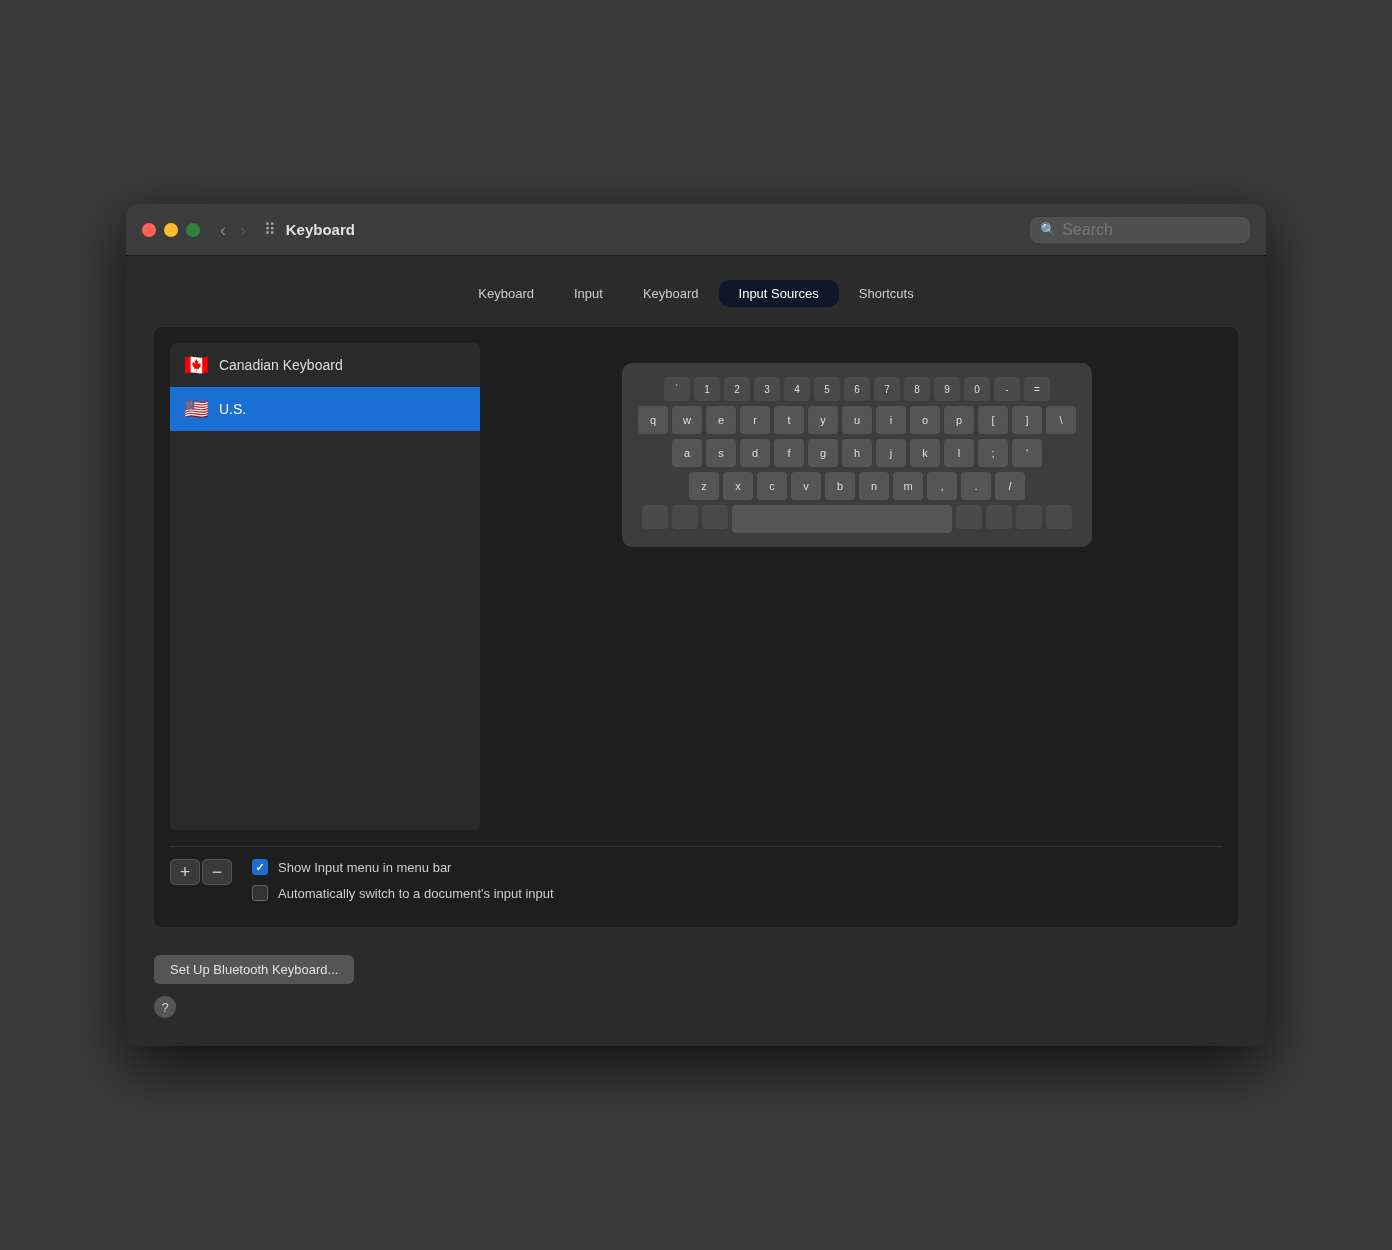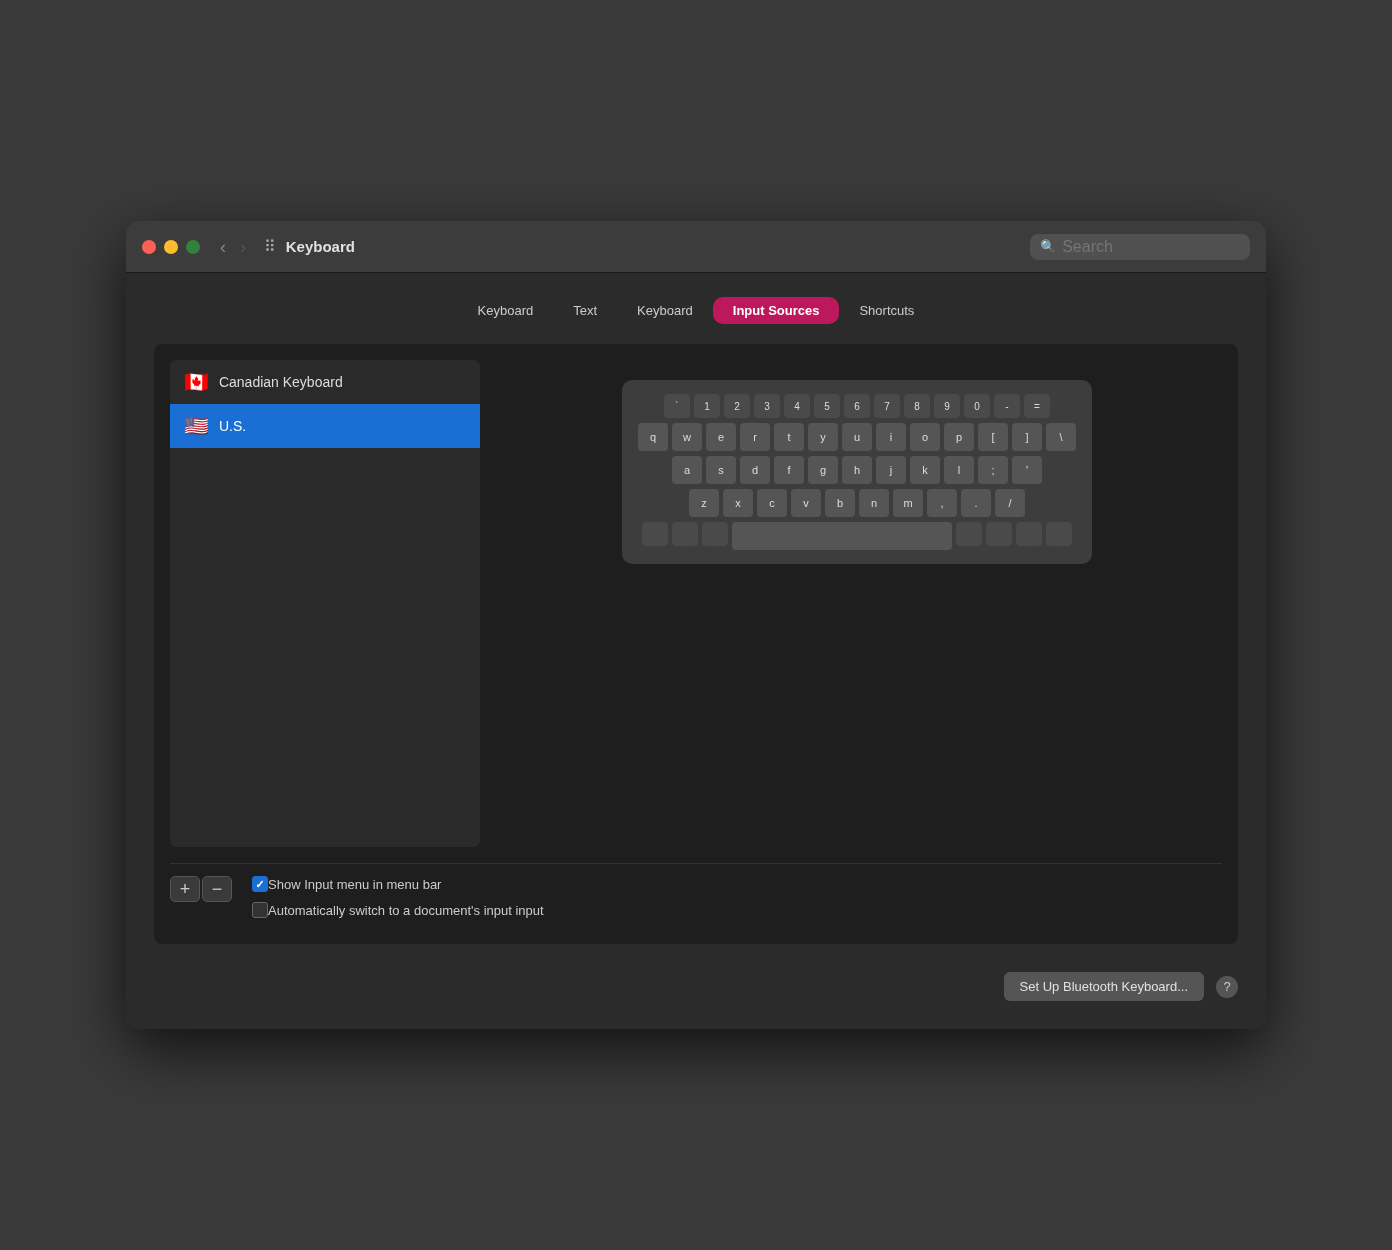--- a/index.html
+++ b/index.html
@@ -122,23 +122,23 @@
       padding: 6px 20px;
       font-size: 13px;
       color: #ccc;
       cursor: pointer;
       border-radius: 6px;
       background: none;
       border: none;
     }
 
     .tab.active {
-      background: #be185d;
+      background: #0f172a;
       color: #fff;
-      font-weight: 700;
+      font-weight: 400;
       border-radius: 10px;
     }
 
     .main-panel {
       background: #1e1e1e;
       border-radius: 8px;
       padding: 16px;
       min-height: 600px;
       display: flex;
       flex-direction: column;
@@ -240,20 +240,21 @@
       display: flex;
       align-items: center;
       justify-content: center;
       cursor: pointer;
       line-height: 1;
     }
 
     .checkbox-row {
       display: flex;
       align-items: center;
+      gap: 10px;
       margin-bottom: 10px;
       font-size: 13px;
       color: #ccc;
     }
 
     .checkbox-custom {
       width: 16px;
       height: 16px;
       border-radius: 3px;
       border: 1px solid #666;
@@ -273,24 +274,25 @@
     .checkbox-custom.checked::after {
       content: '✓';
       color: white;
       font-size: 11px;
       font-weight: bold;
     }
 
     .footer-bar {
       display: flex;
       justify-content: flex-end;
-      align-items: center;
+      align-items: flex-start;
       gap: 12px;
       margin-top: 20px;
       padding-top: 8px;
+      flex-direction: column;
     }
 
     .bluetooth-btn {
       background: #555;
       border: none;
       border-radius: 6px;
       color: #e0e0e0;
       font-size: 13px;
       padding: 7px 16px;
       cursor: pointer;
@@ -330,21 +332,21 @@
     <div class="search-box">
       <span class="search-icon-svg">🔍</span>
       <input class="search-input" type="text" placeholder="Search" style="">
     </div>
   </div>
 
   <div class="content">
 
     <div class="tabs">
       <button class="tab">Keyboard</button>
-      <button class="tab">Text</button>
+      <button class="tab">Input</button>
       <button class="tab">Keyboard</button>
       <button class="tab active">Input Sources</button>
       <button class="tab">Shortcuts</button>
     </div>
 
     <div class="main-panel">
       <div class="split-view">
 
         <div class="sources-list">
           <div class="source-item">

